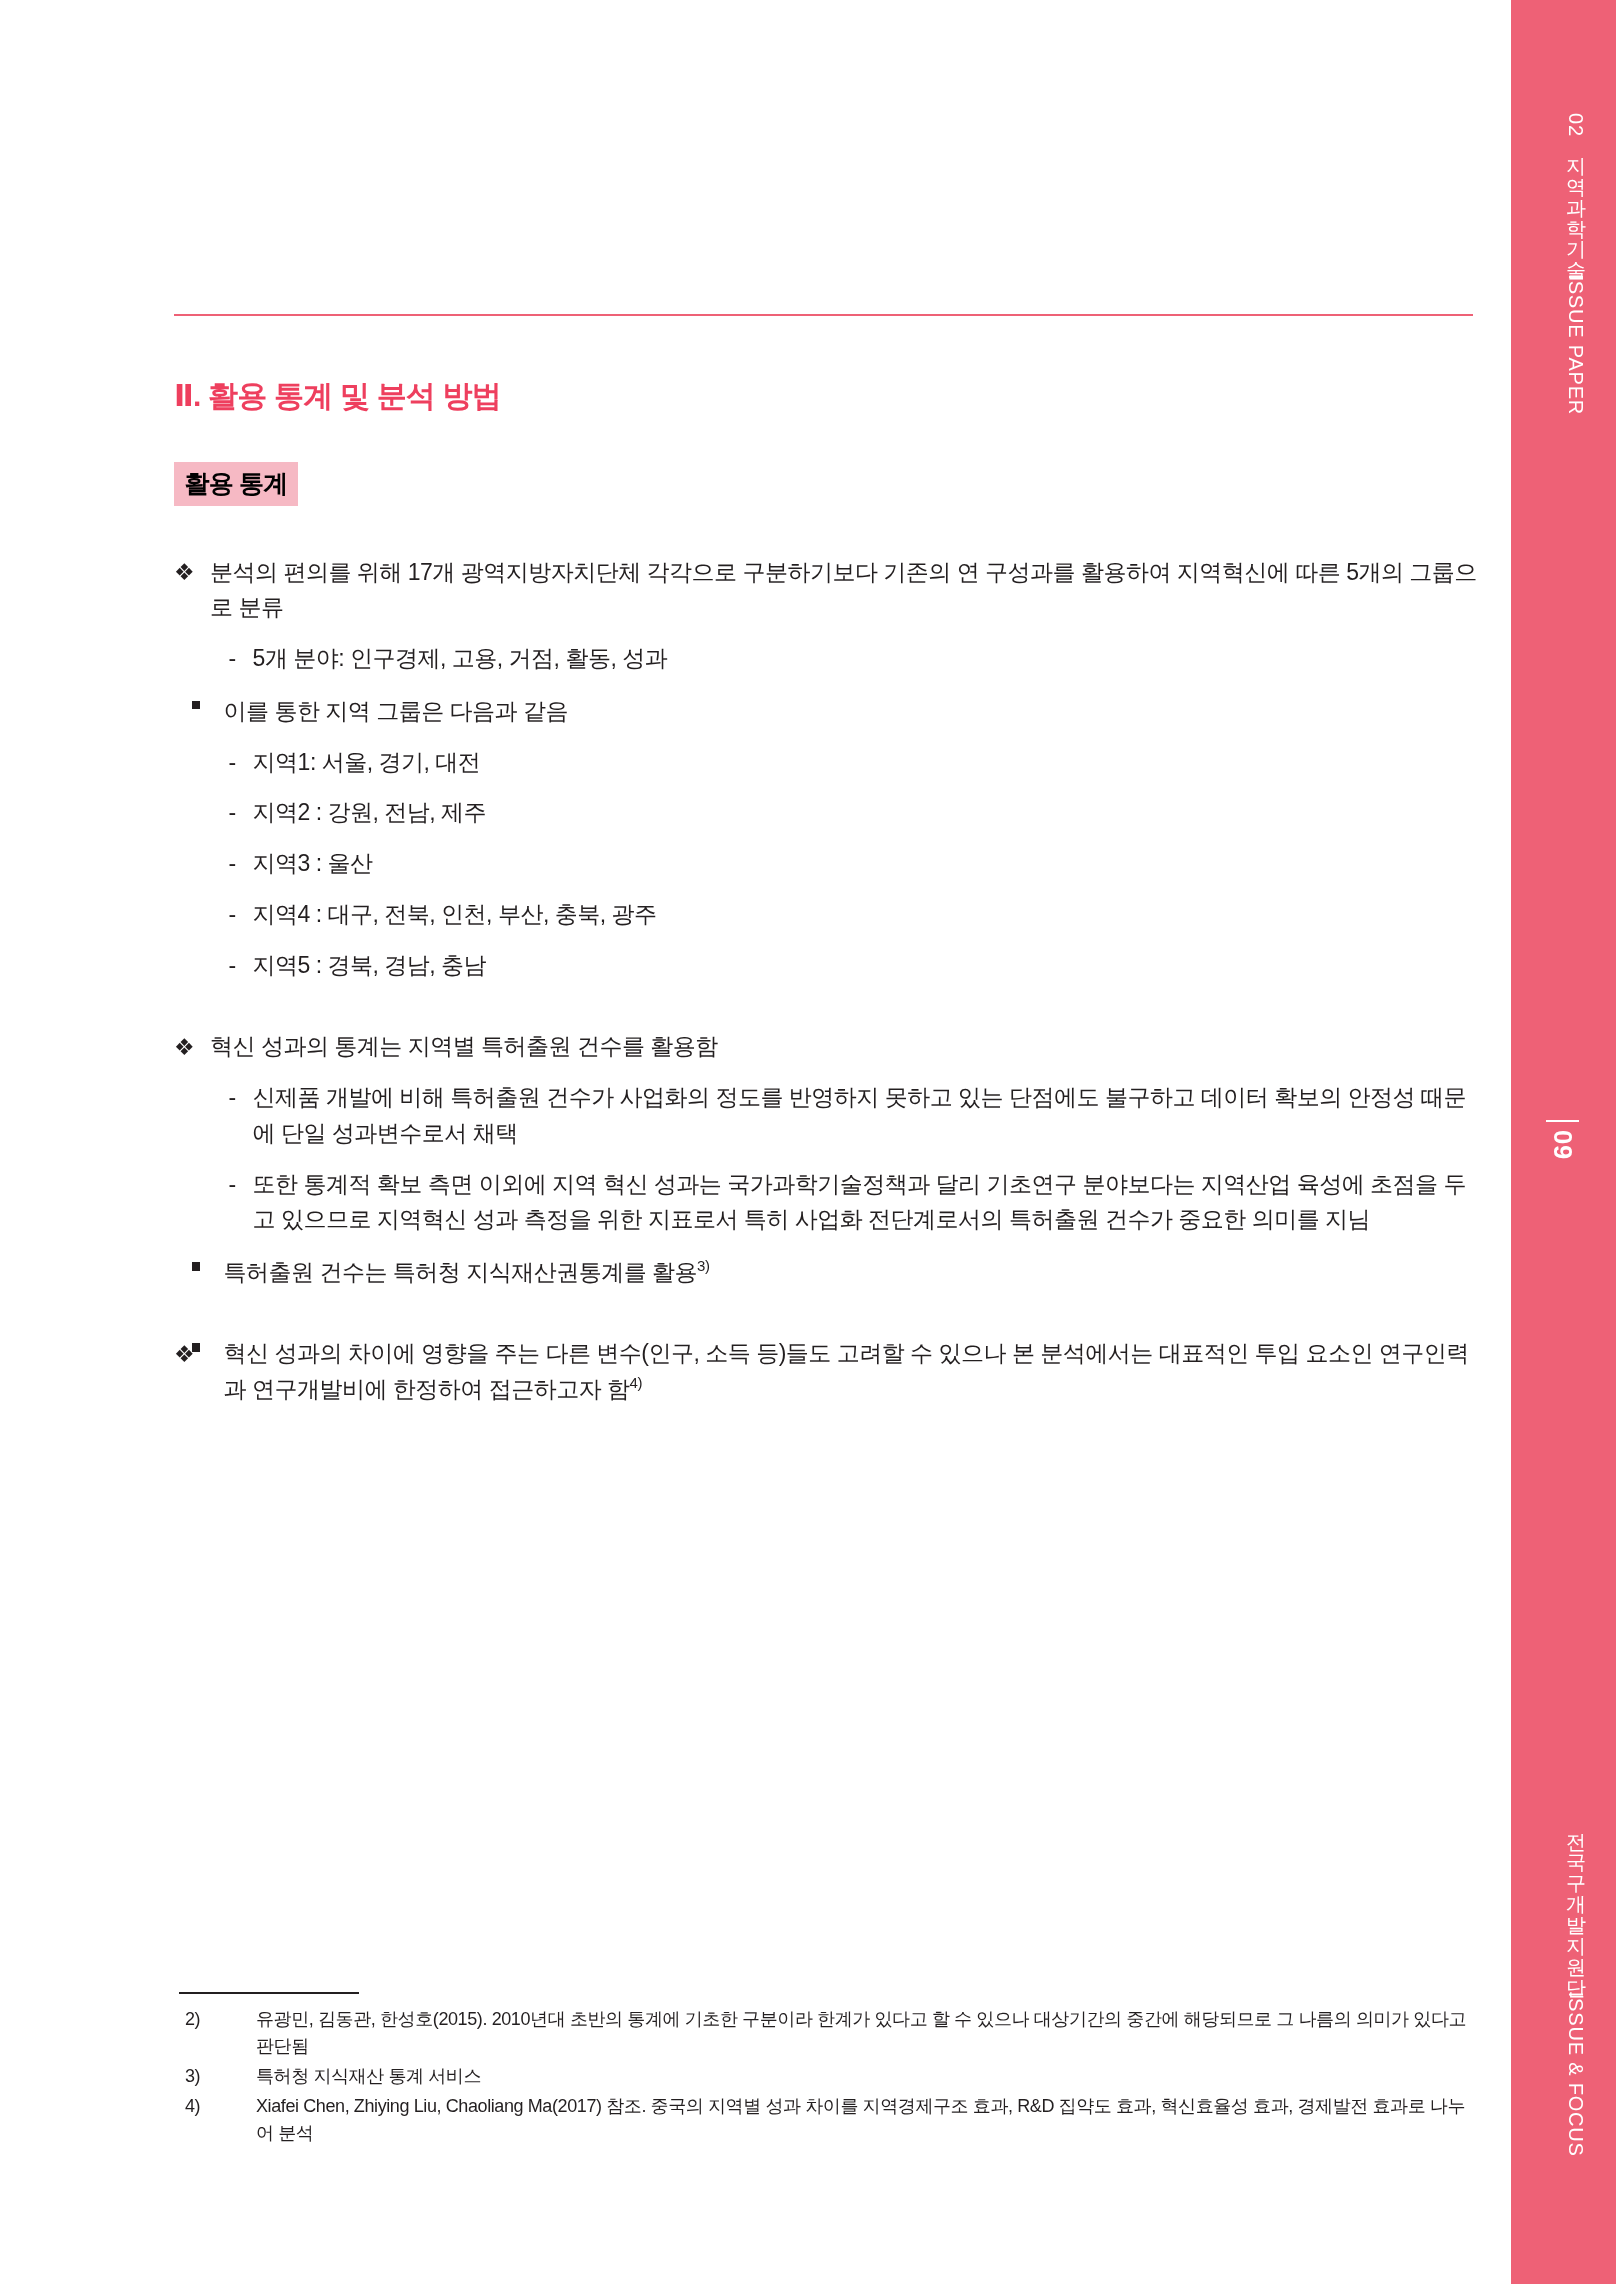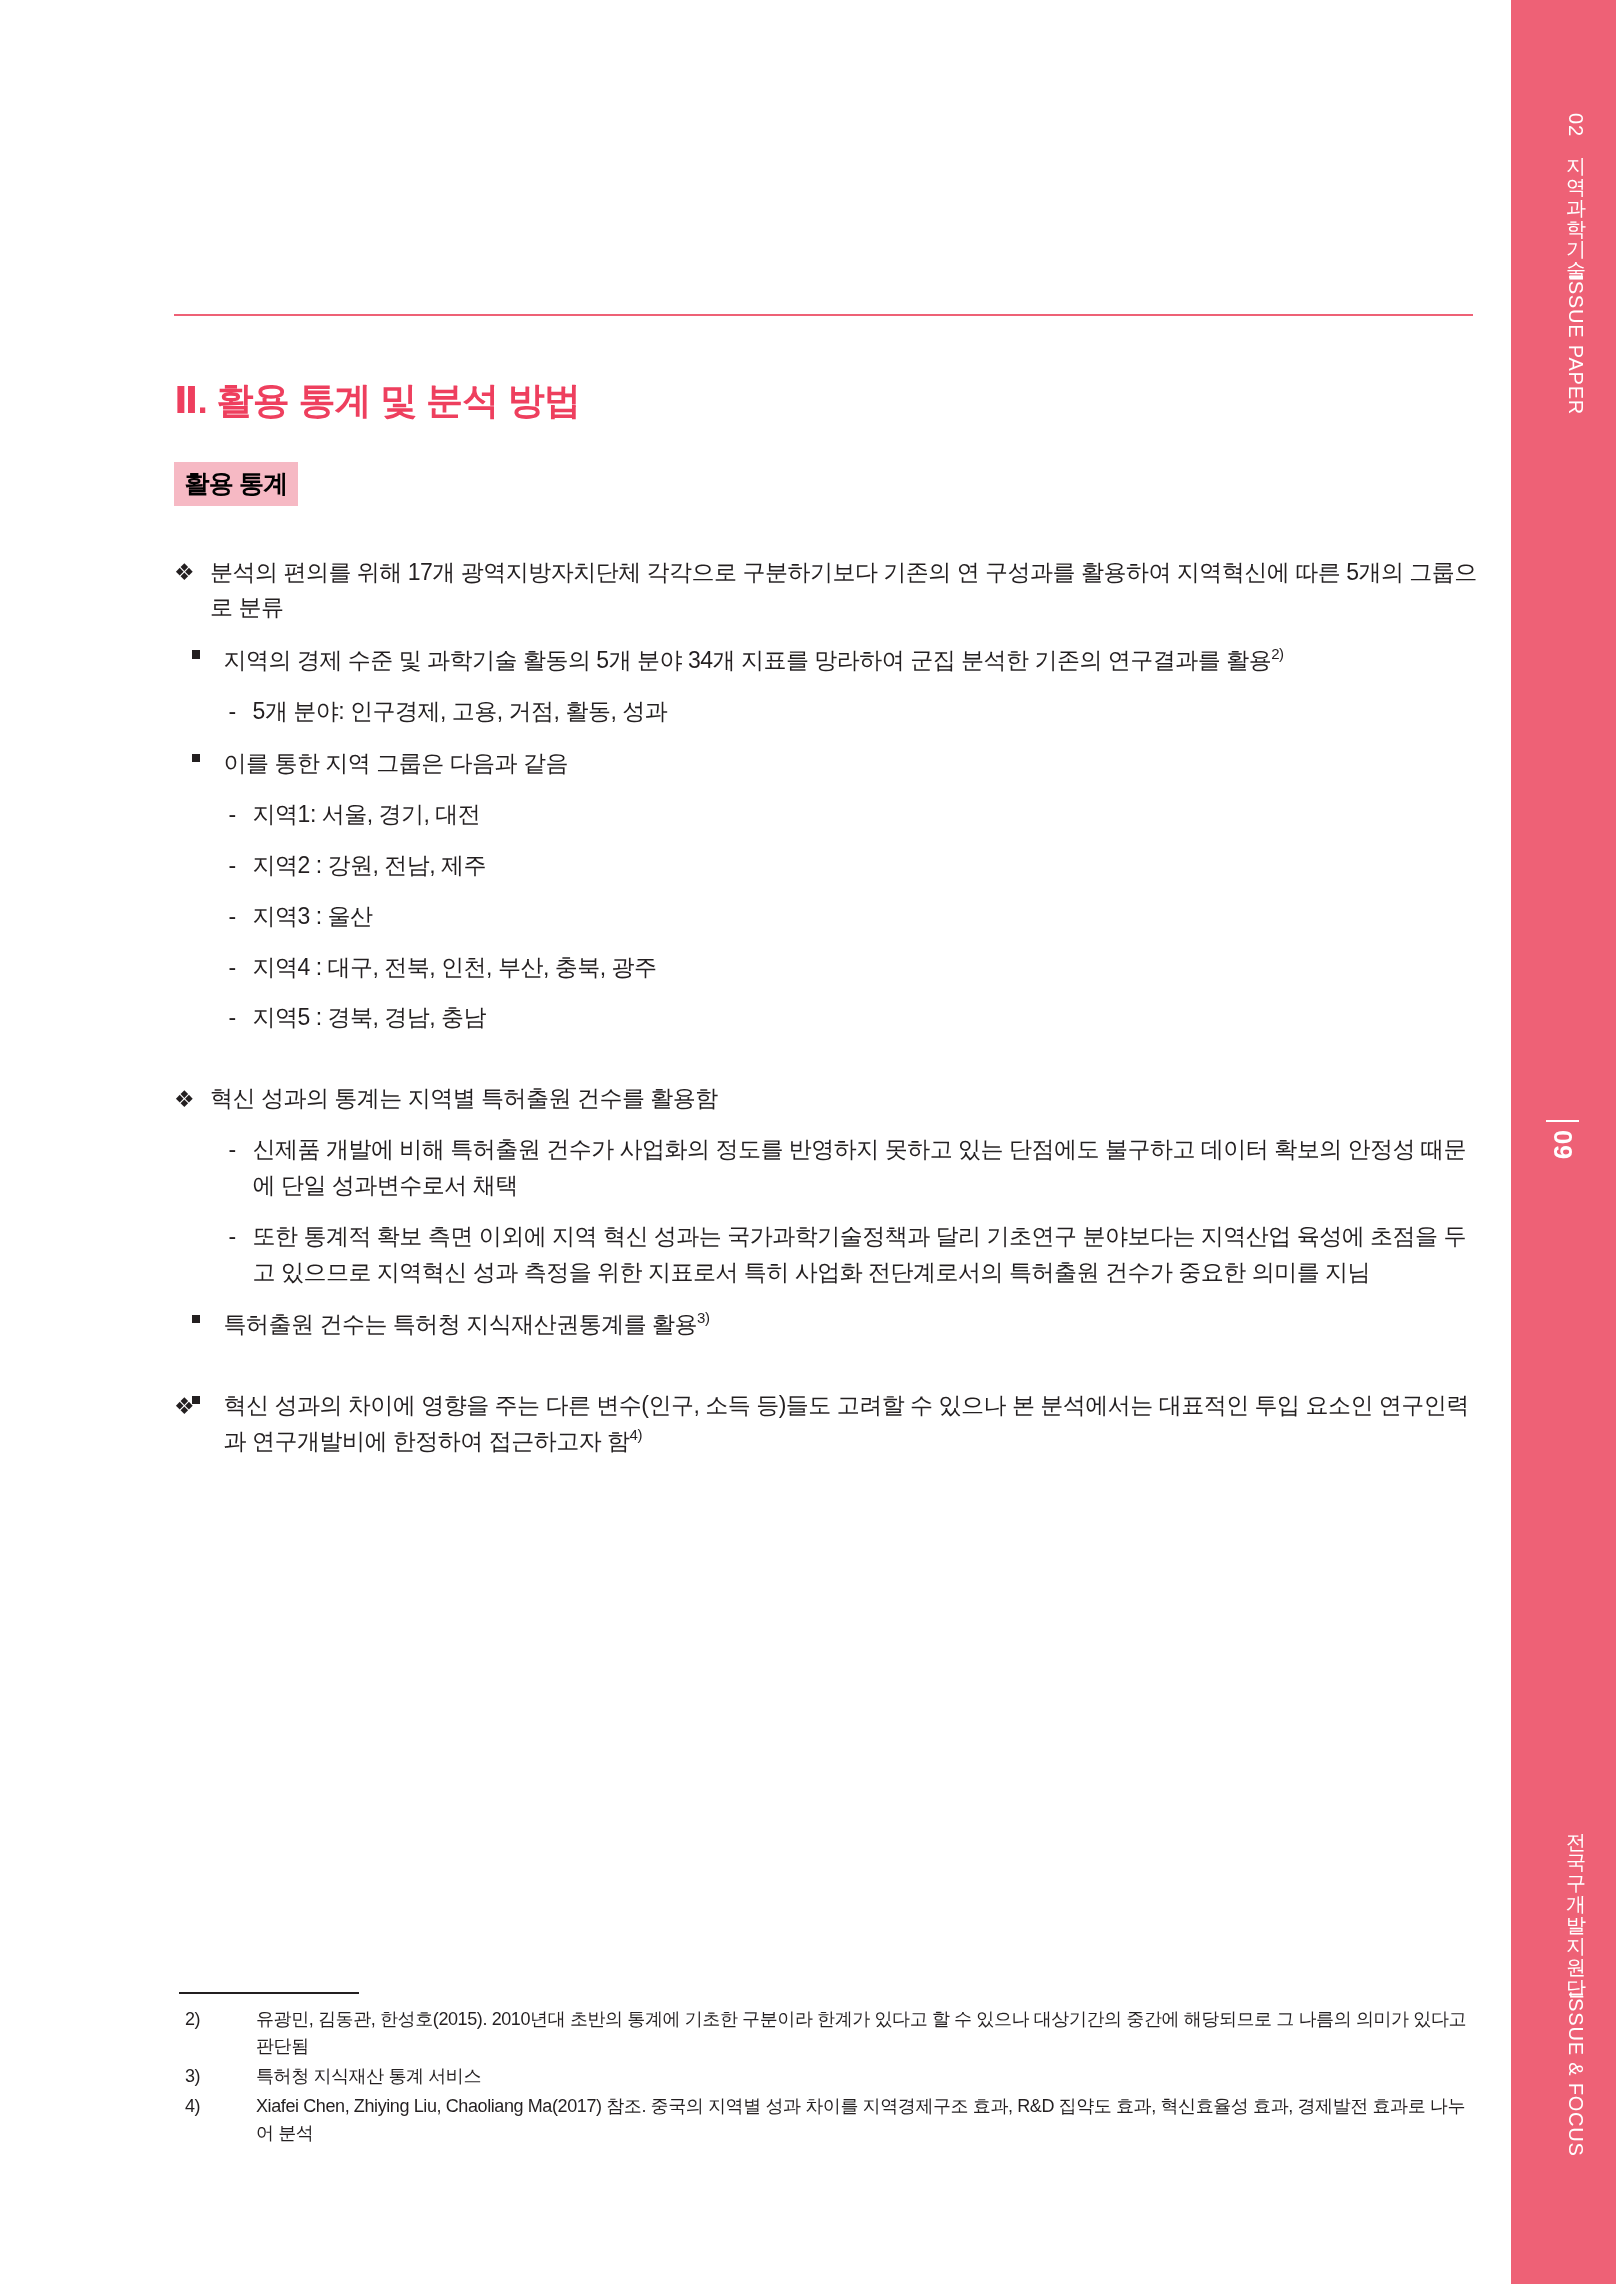--- a/index.html
+++ b/index.html
@@ -78,21 +78,21 @@
     top: 314px;
     width: 1299px;
     height: 2.3px;
     background: #ee6176;
   }
 
   .chapter-title {
     position: absolute;
     left: 0;
     top: 376px;
-    font-size: 37px;
+    font-size: 30px;
     font-weight: 700;
     color: #ee3f5e;
     letter-spacing: -0.8px;
     text-align: right;
   }
 
   .section-badge {
     position: absolute;
     left: 0;
     top: 462px;
@@ -218,21 +218,20 @@
   </div>
 
   <div class="content">
     <div class="top-rule"></div>
     <div class="chapter-title">Ⅱ. 활용 통계 및 분석 방법</div>
     <div class="section-badge">활용 통계</div>
 
     <div class="body-block">
       <ul class="lvl" id="content-list">
           <li class="item l1"><span class="marker">❖</span><span>분석의 편의를 위해 17개 광역지방자치단체 각각으로 구분하기보다 기존의 연 구성과를 활용하여 지역혁신에 따른 5개의 그룹으로 분류</span></li>
-          <li class="item l2"><span class="marker"></span><span>지역의 경제 수준 및 과학기술 활동의 5개 분야 34개 지표를 망라하여 군집 분석한 기존의 연구결과를 활용</span><sup class="fn">2)</sup></li>
           <li class="item l3"><span class="marker">-</span><span>5개 분야: 인구경제, 고용, 거점, 활동, 성과</span></li>
           <li class="item l2"><span class="marker"></span><span>이를 통한 지역 그룹은 다음과 같음</span></li>
           <li class="item l3"><span class="marker">-</span><span>지역1: 서울, 경기, 대전</span></li>
           <li class="item l3"><span class="marker">-</span><span>지역2 : 강원, 전남, 제주</span></li>
           <li class="item l3"><span class="marker">-</span><span>지역3 : 울산</span></li>
           <li class="item l3"><span class="marker">-</span><span>지역4 : 대구, 전북, 인천, 부산, 충북, 광주</span></li>
           <li class="item l3"><span class="marker">-</span><span>지역5 : 경북, 경남, 충남</span></li>
           <li class="gap-big"></li>
           <li class="item l1"><span class="marker">❖</span><span>혁신 성과의 통계는 지역별 특허출원 건수를 활용함</span></li>
           <li class="item l3"><span class="marker">-</span><span>신제품 개발에 비해 특허출원 건수가 사업화의 정도를 반영하지 못하고 있는 단점에도 불구하고 데이터 확보의 안정성 때문에 단일 성과변수로서 채택</span></li>

